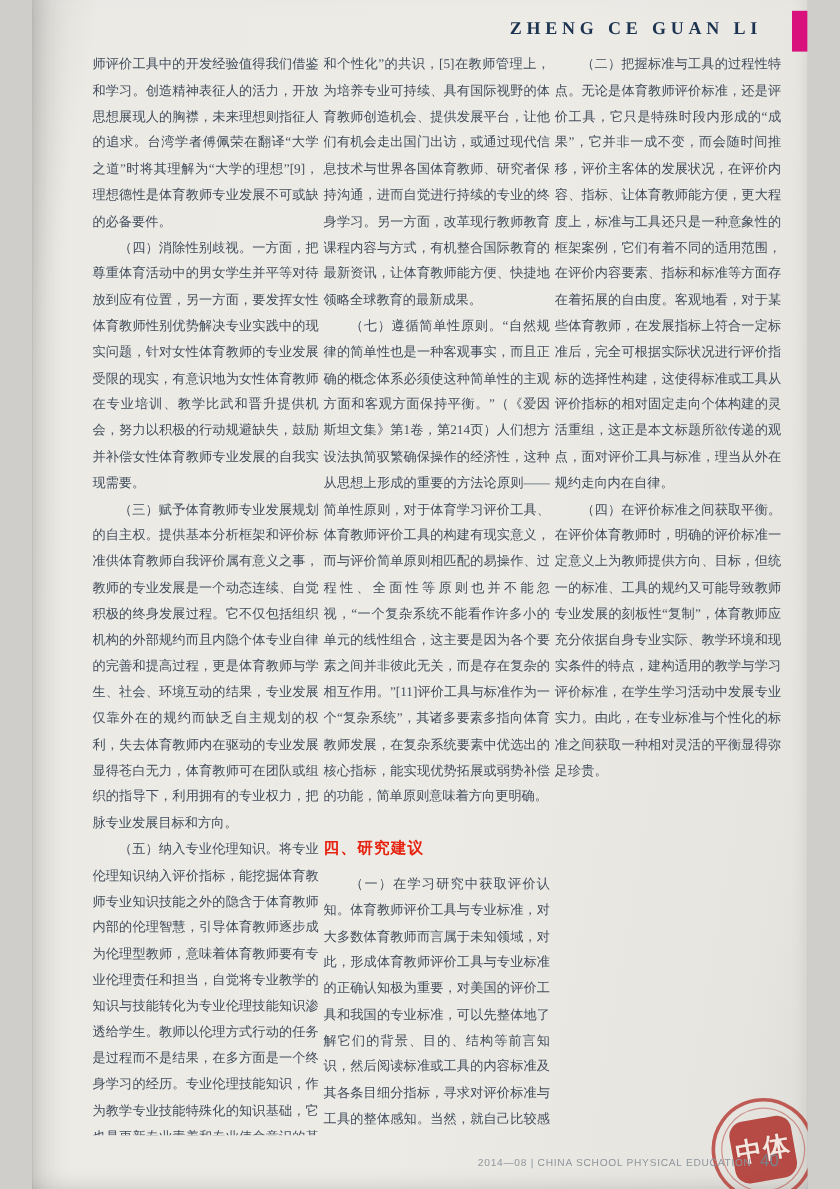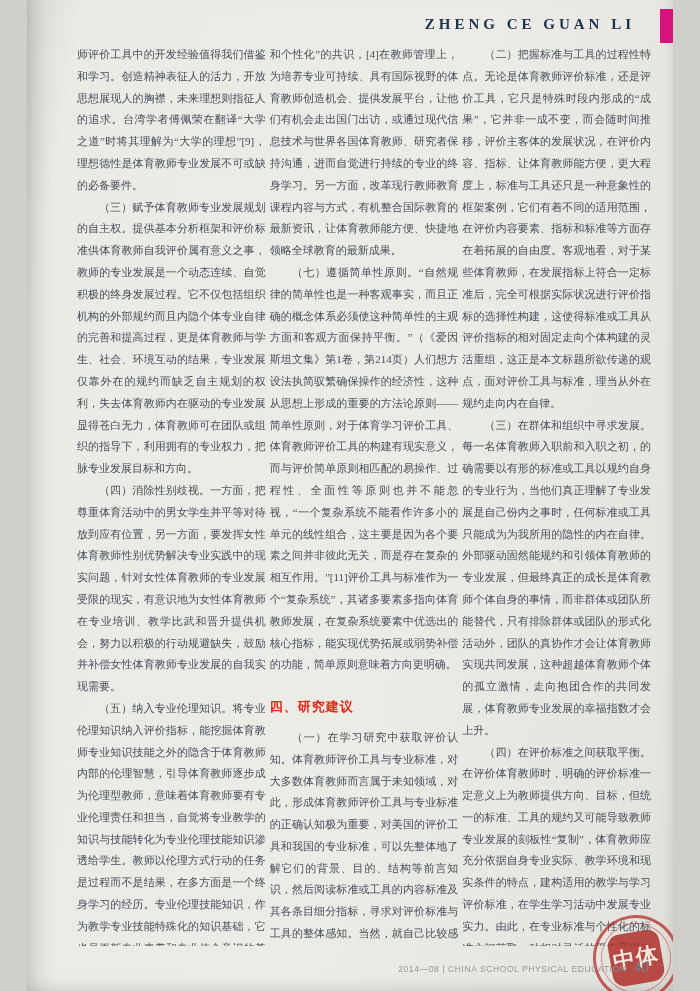--- a/index.html
+++ b/index.html
@@ -81,36 +81,35 @@
 
 <div class="page">
 
   <div class="hdr-title">ZHENG CE GUAN LI</div>
   <div class="hdr-accent"></div>
 
   <div class="cols">
 
     <div class="col">
       <p>师评价工具中的开发经验值得我们借鉴和学习。创造精神表征人的活力，开放思想展现人的胸襟，未来理想则指征人的追求。台湾学者傅佩荣在翻译“大学之道”时将其理解为“大学的理想”[9]，理想德性是体育教师专业发展不可或缺的必备要件。</p>
+      <p class="indent">（四）消除性别歧视。一方面，把尊重体育活动中的男女学生并平等对待放到应有位置，另一方面，要发挥女性体育教师性别优势解决专业实践中的现实问题，针对女性体育教师的专业发展受限的现实，有意识地为女性体育教师在专业培训、教学比武和晋升提供机会，努力以积极的行动规避缺失，鼓励并补偿女性体育教师专业发展的自我实现需要。</p>
       <p class="indent">（三）赋予体育教师专业发展规划的自主权。提供基本分析框架和评价标准供体育教师自我评价属有意义之事，教师的专业发展是一个动态连续、自觉积极的终身发展过程。它不仅包括组织机构的外部规约而且内隐个体专业自律的完善和提高过程，更是体育教师与学生、社会、环境互动的结果，专业发展仅靠外在的规约而缺乏自主规划的权利，失去体育教师内在驱动的专业发展显得苍白无力，体育教师可在团队或组织的指导下，利用拥有的专业权力，把脉专业发展目标和方向。</p>
-      <p class="indent">（四）消除性别歧视。一方面，把尊重体育活动中的男女学生并平等对待放到应有位置，另一方面，要发挥女性体育教师性别优势解决专业实践中的现实问题，针对女性体育教师的专业发展受限的现实，有意识地为女性体育教师在专业培训、教学比武和晋升提供机会，努力以积极的行动规避缺失，鼓励并补偿女性体育教师专业发展的自我实现需要。</p>
       <p class="indent">（五）纳入专业伦理知识。将专业伦理知识纳入评价指标，能挖掘体育教师专业知识技能之外的隐含于体育教师内部的伦理智慧，引导体育教师逐步成为伦理型教师，意味着体育教师要有专业伦理责任和担当，自觉将专业教学的知识与技能转化为专业伦理技能知识渗透给学生。教师以伦理方式行动的任务是过程而不是结果，在多方面是一个终身学习的经历。专业伦理技能知识，作为教学专业技能特殊化的知识基础，它也是更新专业素养和专业使命意识的基础。伦理知识经个体分享、团队共享得以巩固，最终还会更新学校文化，如江苏省南通中学“难忘教育”文化，是通过难忘主题活动的难忘课堂所承载的。</p>
 
     </div>
 
     <div class="col">
-      <p>和个性化”的共识，[4]在教师管理上，为培养专业可持续、具有国际视野的体育教师创造机会、提供发展平台，让他们有机会走出国门出访，或通过现代信息技术与世界各国体育教师、研究者保持沟通，进而自觉进行持续的专业的终身学习。另一方面，改革现行教师教育课程内容与方式，有机整合国际教育的最新资讯，让体育教师能方便、快捷地领略全球教育的最新成果。</p>
+      <p>和个性化”的共识，[5]在教师管理上，为培养专业可持续、具有国际视野的体育教师创造机会、提供发展平台，让他们有机会走出国门出访，或通过现代信息技术与世界各国体育教师、研究者保持沟通，进而自觉进行持续的专业的终身学习。另一方面，改革现行教师教育课程内容与方式，有机整合国际教育的最新资讯，让体育教师能方便、快捷地领略全球教育的最新成果。</p>
       <p class="indent">（七）遵循简单性原则。“自然规律的简单性也是一种客观事实，而且正确的概念体系必须使这种简单性的主观方面和客观方面保持平衡。”（《爱因斯坦文集》第1卷，第214页）人们想方设法执简驭繁确保操作的经济性，这种从思想上形成的重要的方法论原则——简单性原则，对于体育学习评价工具、体育教师评价工具的构建有现实意义，而与评价简单原则相匹配的易操作、过程性、全面性等原则也并不能忽视，“一个复杂系统不能看作许多小的单元的线性组合，这主要是因为各个要素之间并非彼此无关，而是存在复杂的相互作用。”[11]评价工具与标准作为一个“复杂系统”，其诸多要素多指向体育教师发展，在复杂系统要素中优选出的核心指标，能实现优势拓展或弱势补偿的功能，简单原则意味着方向更明确。</p>
       <h2 class="sec-heading">四、研究建议</h2>
       <p class="indent">（一）在学习研究中获取评价认知。体育教师评价工具与专业标准，对大多数体育教师而言属于未知领域，对此，形成体育教师评价工具与专业标准的正确认知极为重要，对美国的评价工具和我国的专业标准，可以先整体地了解它们的背景、目的、结构等前言知识，然后阅读标准或工具的内容标准及其各条目细分指标，寻求对评价标准与工具的整体感知。当然，就自己比较感兴趣的维度深度精读，联系自己的实践，识别出国外体育教师评价工具或国内标准优势与不足，如果构建国内体育教师评价工具可以提出哪些建议？总之，面对新生事物，应当客观地学习、分析和研究；同时，对于标准或工具的学习研究，并不能一时兴起作临时学习之举，而尝试性地选择</p>
     </div>
 
     <div class="col">
       <p class="indent">（二）把握标准与工具的过程性特点。无论是体育教师评价标准，还是评价工具，它只是特殊时段内形成的“成果”，它并非一成不变，而会随时间推移，评价主客体的发展状况，在评价内容、指标、让体育教师能方便，更大程度上，标准与工具还只是一种意象性的框架案例，它们有着不同的适用范围，在评价内容要素、指标和标准等方面存在着拓展的自由度。客观地看，对于某些体育教师，在发展指标上符合一定标准后，完全可根据实际状况进行评价指标的选择性构建，这使得标准或工具从评价指标的相对固定走向个体构建的灵活重组，这正是本文标题所欲传递的观点，面对评价工具与标准，理当从外在规约走向内在自律。</p>
-      <p class="indent">（三）在群体和组织中寻求发展。每一名体育教师入职前和入职之初，的确需要以有形的标准或工具以规约自身的专业行为，当他们真正理解了专业发展是自己份内之事时，任何标准或工具只能成为为我所用的隐性的内在自律。外部驱动固然能规约和引领体育教师的专业发展，但最终真正的成长是体育教师个体自身的事情，而非群体或团队所能替代，只有排除群体或团队的形式化活动外，团队的真协作才会让体育教师实现共同发展，这种超越体育教师个体的孤立激情，走向抱团合作的共同发展，体育教师专业发展的幸福指数才会上升。</p>
       <p class="indent">（四）在评价标准之间获取平衡。在评价体育教师时，明确的评价标准一定意义上为教师提供方向、目标，但统一的标准、工具的规约又可能导致教师专业发展的刻板性“复制”，体育教师应充分依据自身专业实际、教学环境和现实条件的特点，建构适用的教学与学习评价标准，在学生学习活动中发展专业实力。由此，在专业标准与个性化的标准之间获取一种相对灵活的平衡显得弥足珍贵。</p>
 
     </div>
 
   </div>
 
   <div class="seal">
     <div class="seal-core">中体</div>
   </div>
 

